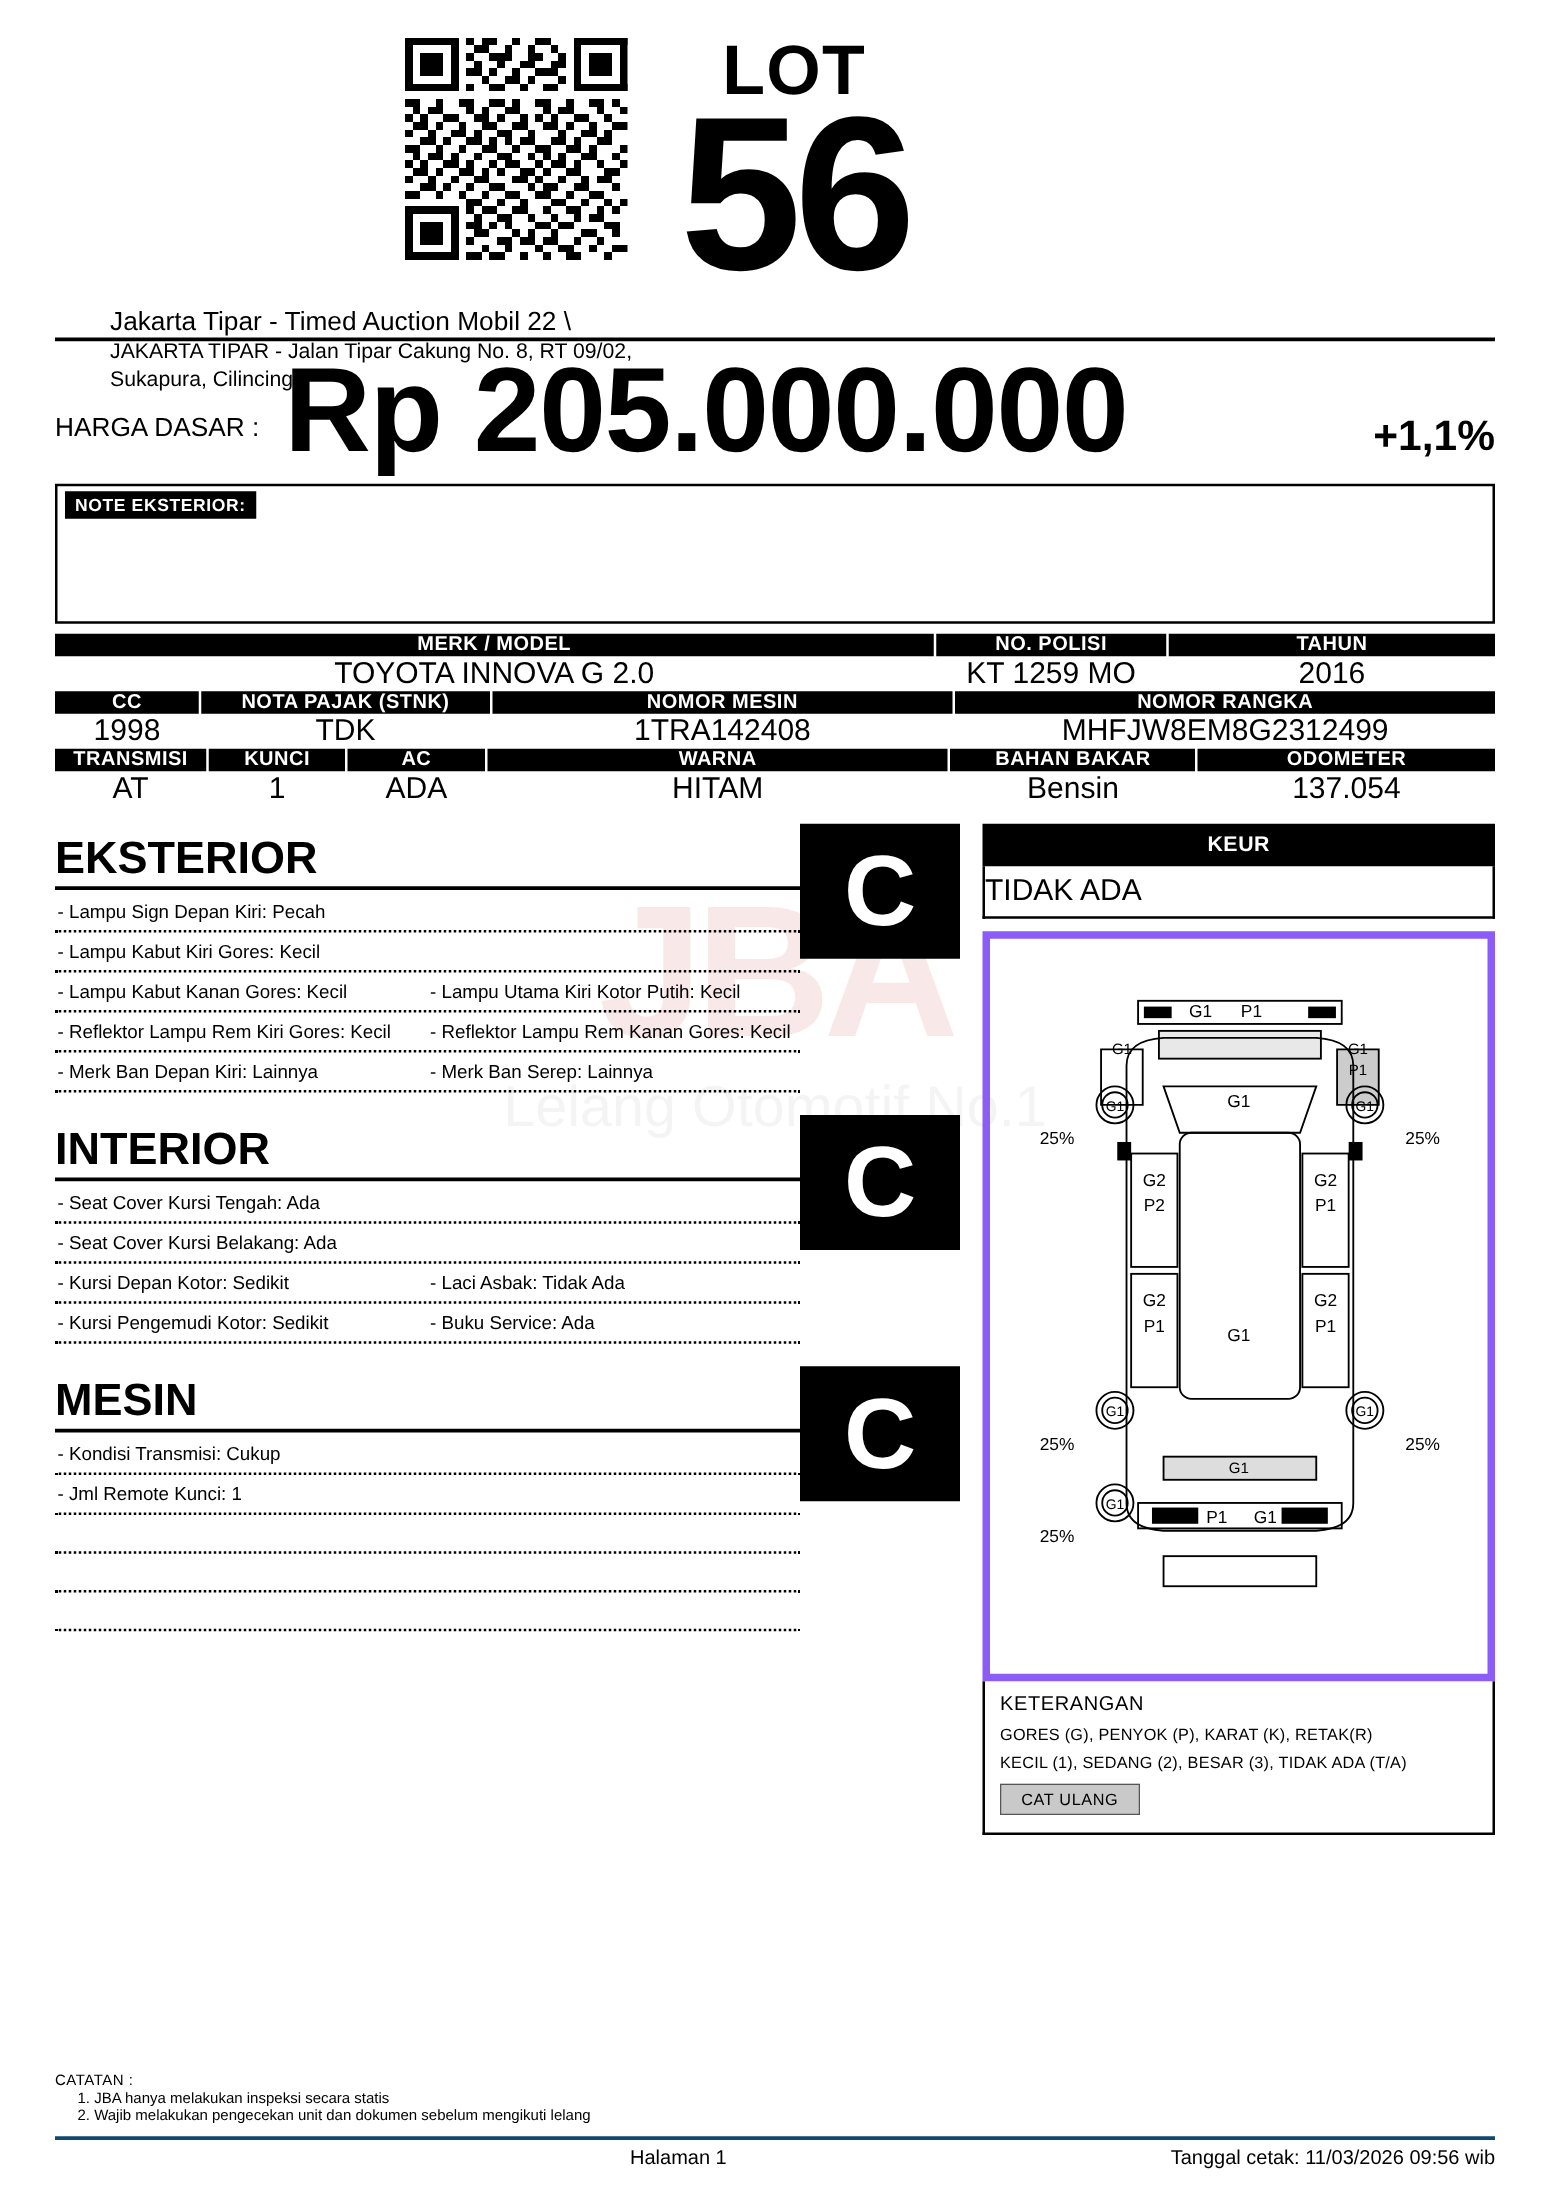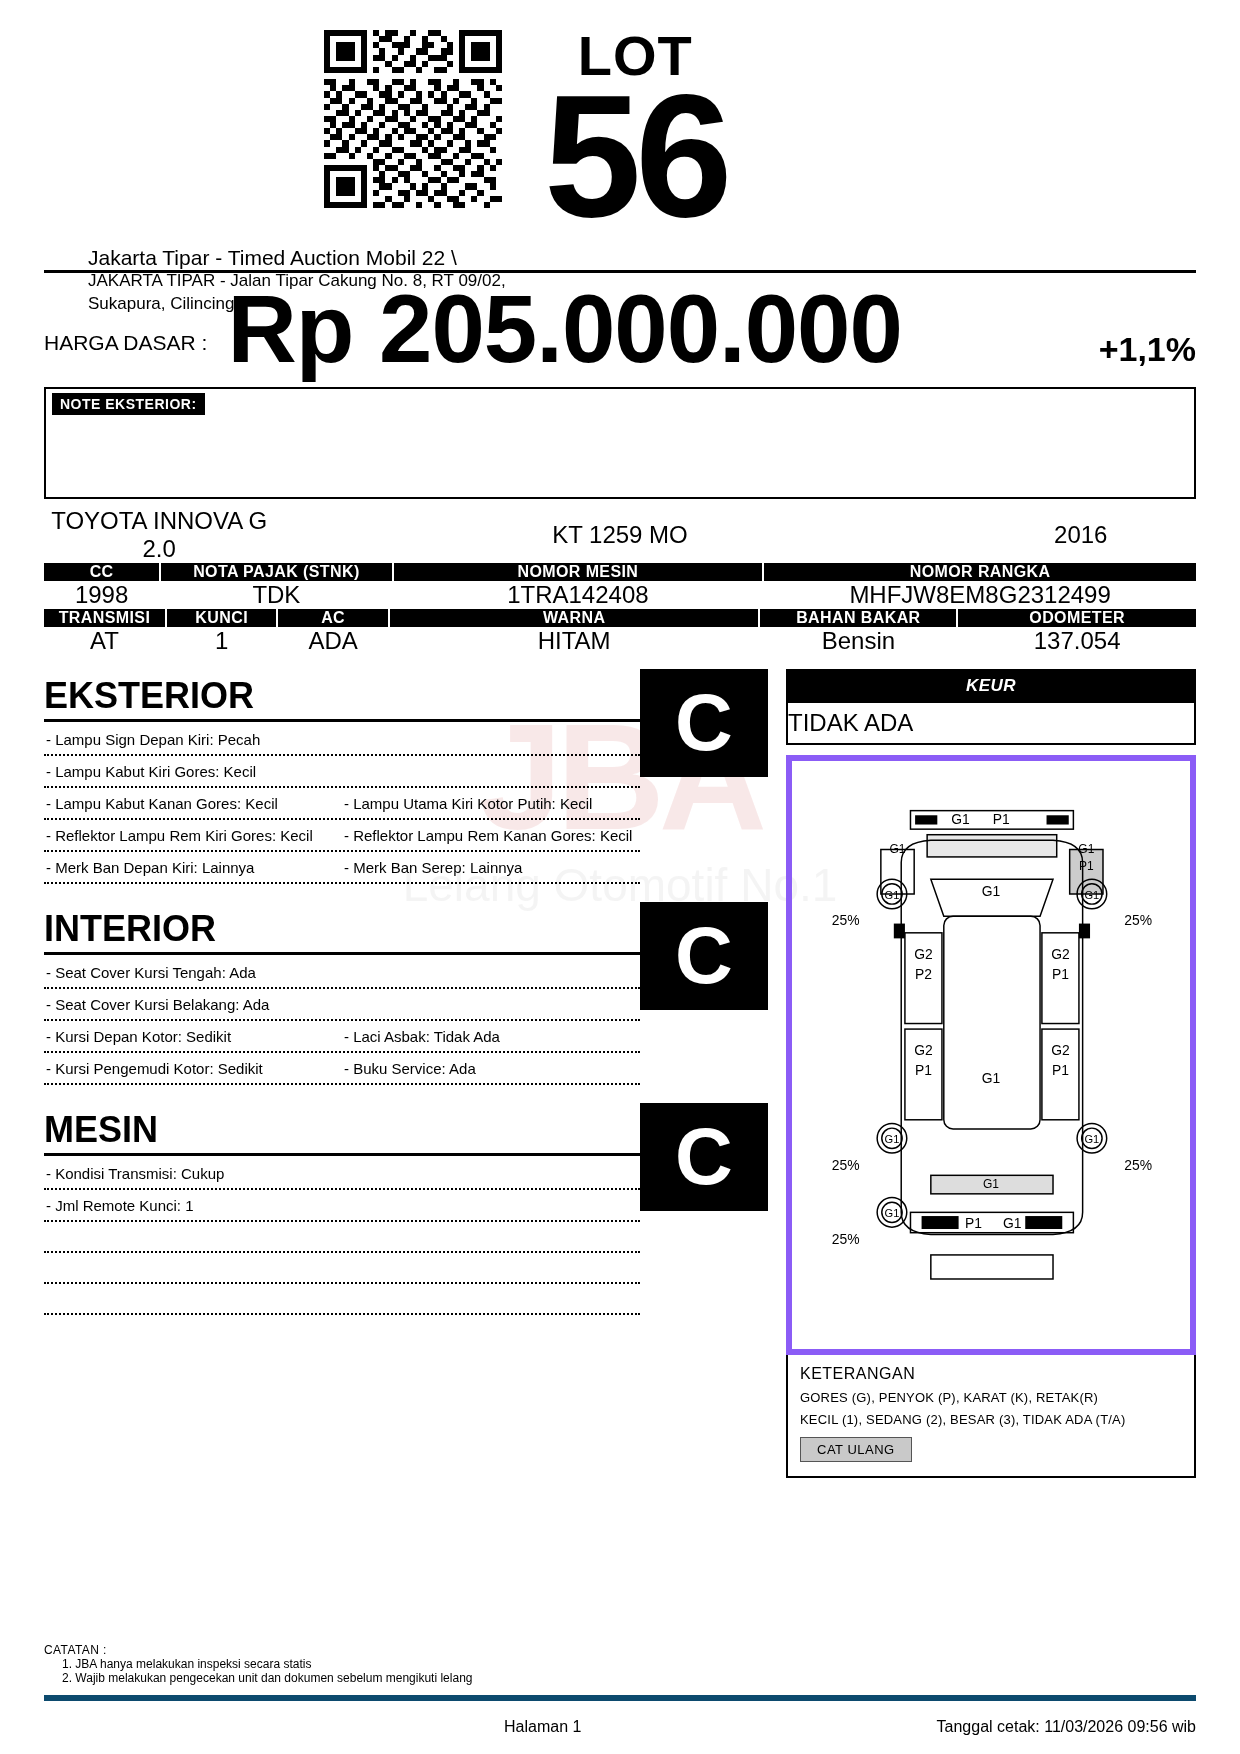--- a/index.html
+++ b/index.html
@@ -93,39 +93,39 @@
   .item { font-size: 15px; padding: 7px 2px 6px 2px; }
   .item.full { width:100%; }
   .item.half { width:50%; }
   .blank-row { height: 31px; border-bottom: 2px dotted #000; }
 
   .sec-block { margin-bottom: 18px; }
 
   
   .keur-head {
     background:#000; color:#fff; text-align:center; font-size:17px; font-weight:bold;
-    padding: 7px 0; letter-spacing:.5px;font-style:italic;
+    padding: 7px 0; letter-spacing:.5px;
   }
   .keur-val {
     border:2px solid #000; border-top:0; text-align:left; font-size:24px; padding: 6px 0;
   }
   .diagram-box { border:6px solid #8b5cf6; margin-top:10px; height: 600px; position:relative; }
   .keterangan { border:2px solid #000; border-top:0; padding: 10px 12px 14px 12px; }
   .ket-title { font-size:16px; letter-spacing:.5px; }
   .ket-line { font-size:13px; margin-top:7px; letter-spacing:.2px; }
   .catulang {
     display:inline-block; background:#c9c9c9; border:1px solid #555; font-size:13px;
     padding:4px 16px; margin-top:10px; letter-spacing:.5px;
   }
 
   
   .footer { position:absolute; left:44px; right:44px; bottom: 18px; }
   .catatan-title { font-size: 12px; letter-spacing:.4px; }
   .catatan-item { font-size: 12px; margin-left: 18px; }
-  .footline { border-top: 6px solid #0c4a6e; margin-top: 10px; padding-top: 17px;
+  .footline { border-top: 3px solid #0c4a6e; margin-top: 10px; padding-top: 6px;
               display:flex; font-size: 16px; }
   .footline .pg { margin-left: 460px; }
   .footline .dt { margin-left: auto; }
 
   
   svg { display:block; }
 </style>
 </head>
 <body>
 
@@ -381,20 +381,27 @@
     </div>
 
     <div class="notebox">
       <div class="note-title">NOTE EKSTERIOR:</div>
       <div style="font-size:16px;padding:6px 10px"></div>
     </div>
 
     <div class="spec-wrap">
       <table class="spec">
         <tbody>
+            <tr>
+          <td class="hd" style="width:61%">MERK / MODEL</td>
+          <td style="width:2px"></td>
+          <td class="hd" style="width:16%">NO. POLISI</td>
+          <td style="width:2px"></td>
+          <td class="hd">TAHUN</td>
+        </tr>
         <tr>
           <td class="vl">TOYOTA INNOVA G 2.0</td>
           <td></td>
           <td class="vl">KT 1259 MO</td>
           <td></td>
           <td class="vl">2016</td>
         </tr>
       </tbody>
         </table>
 

